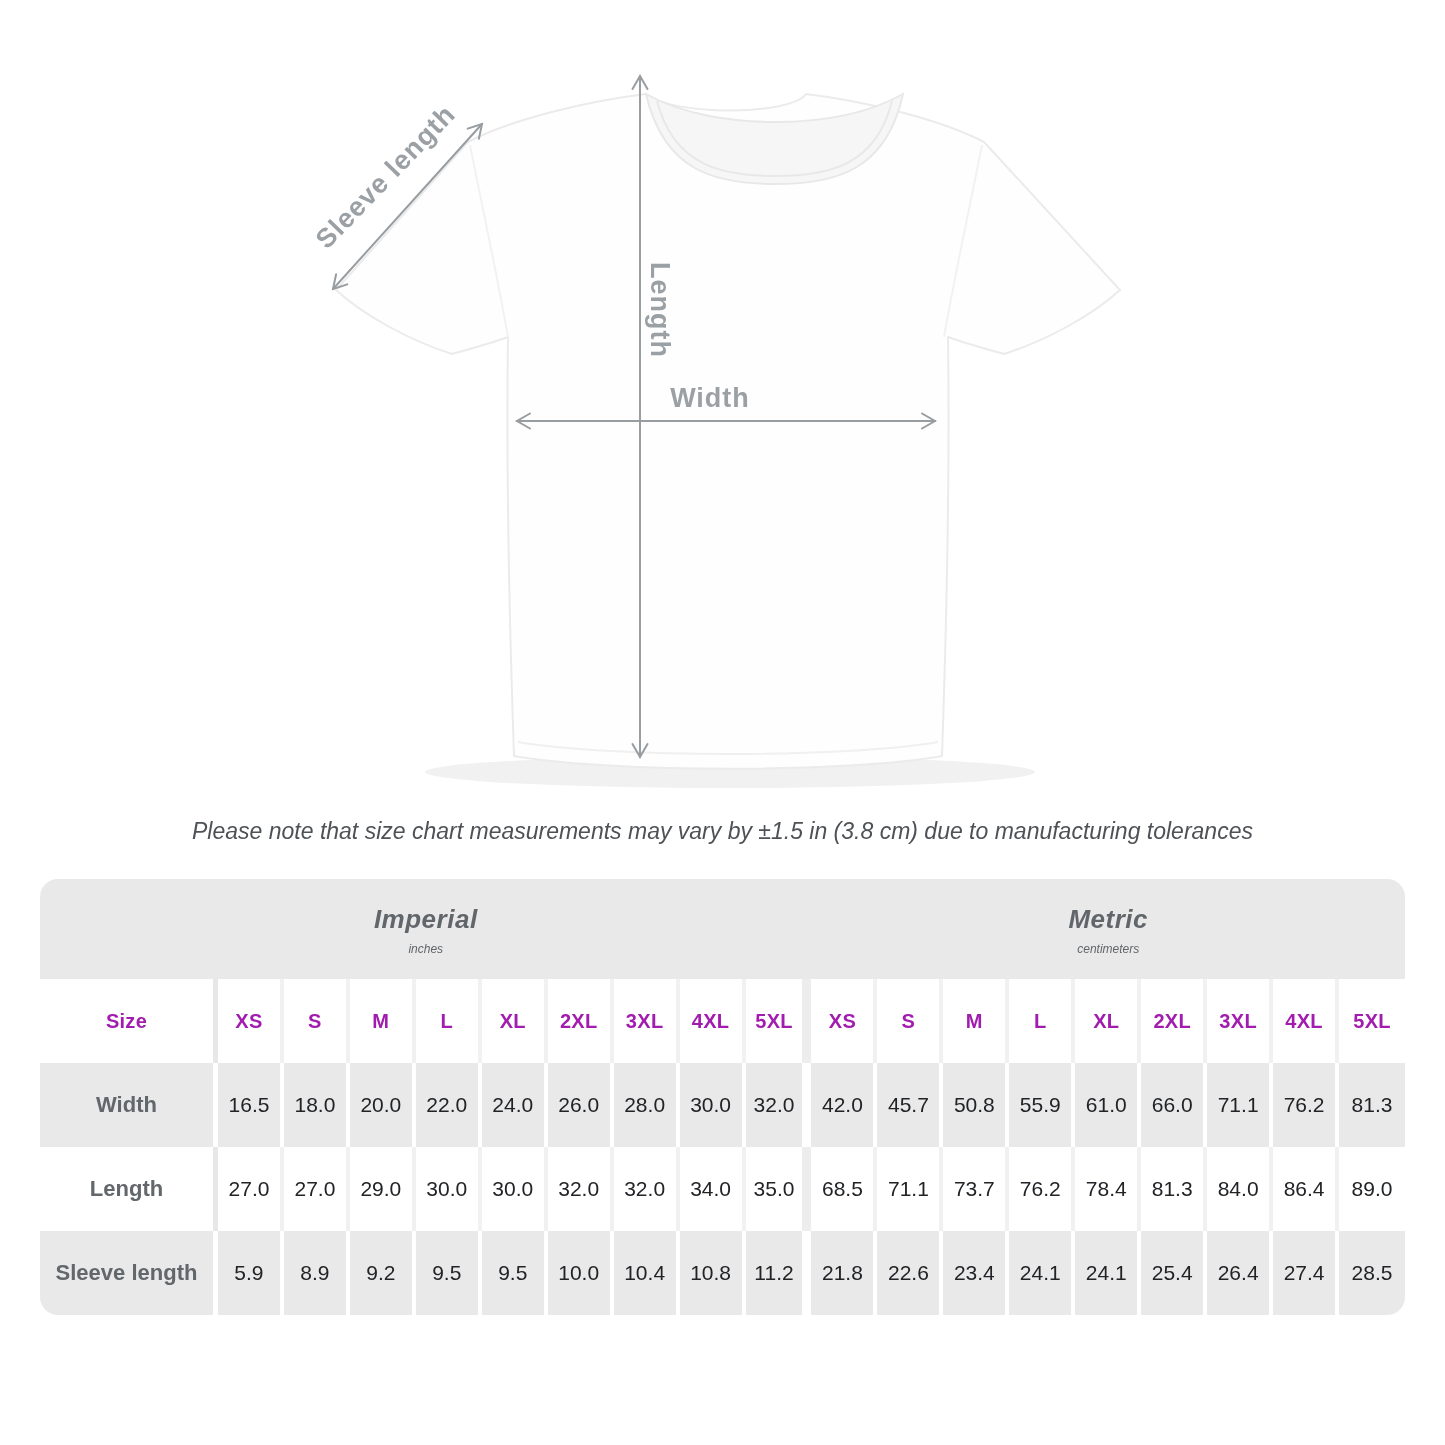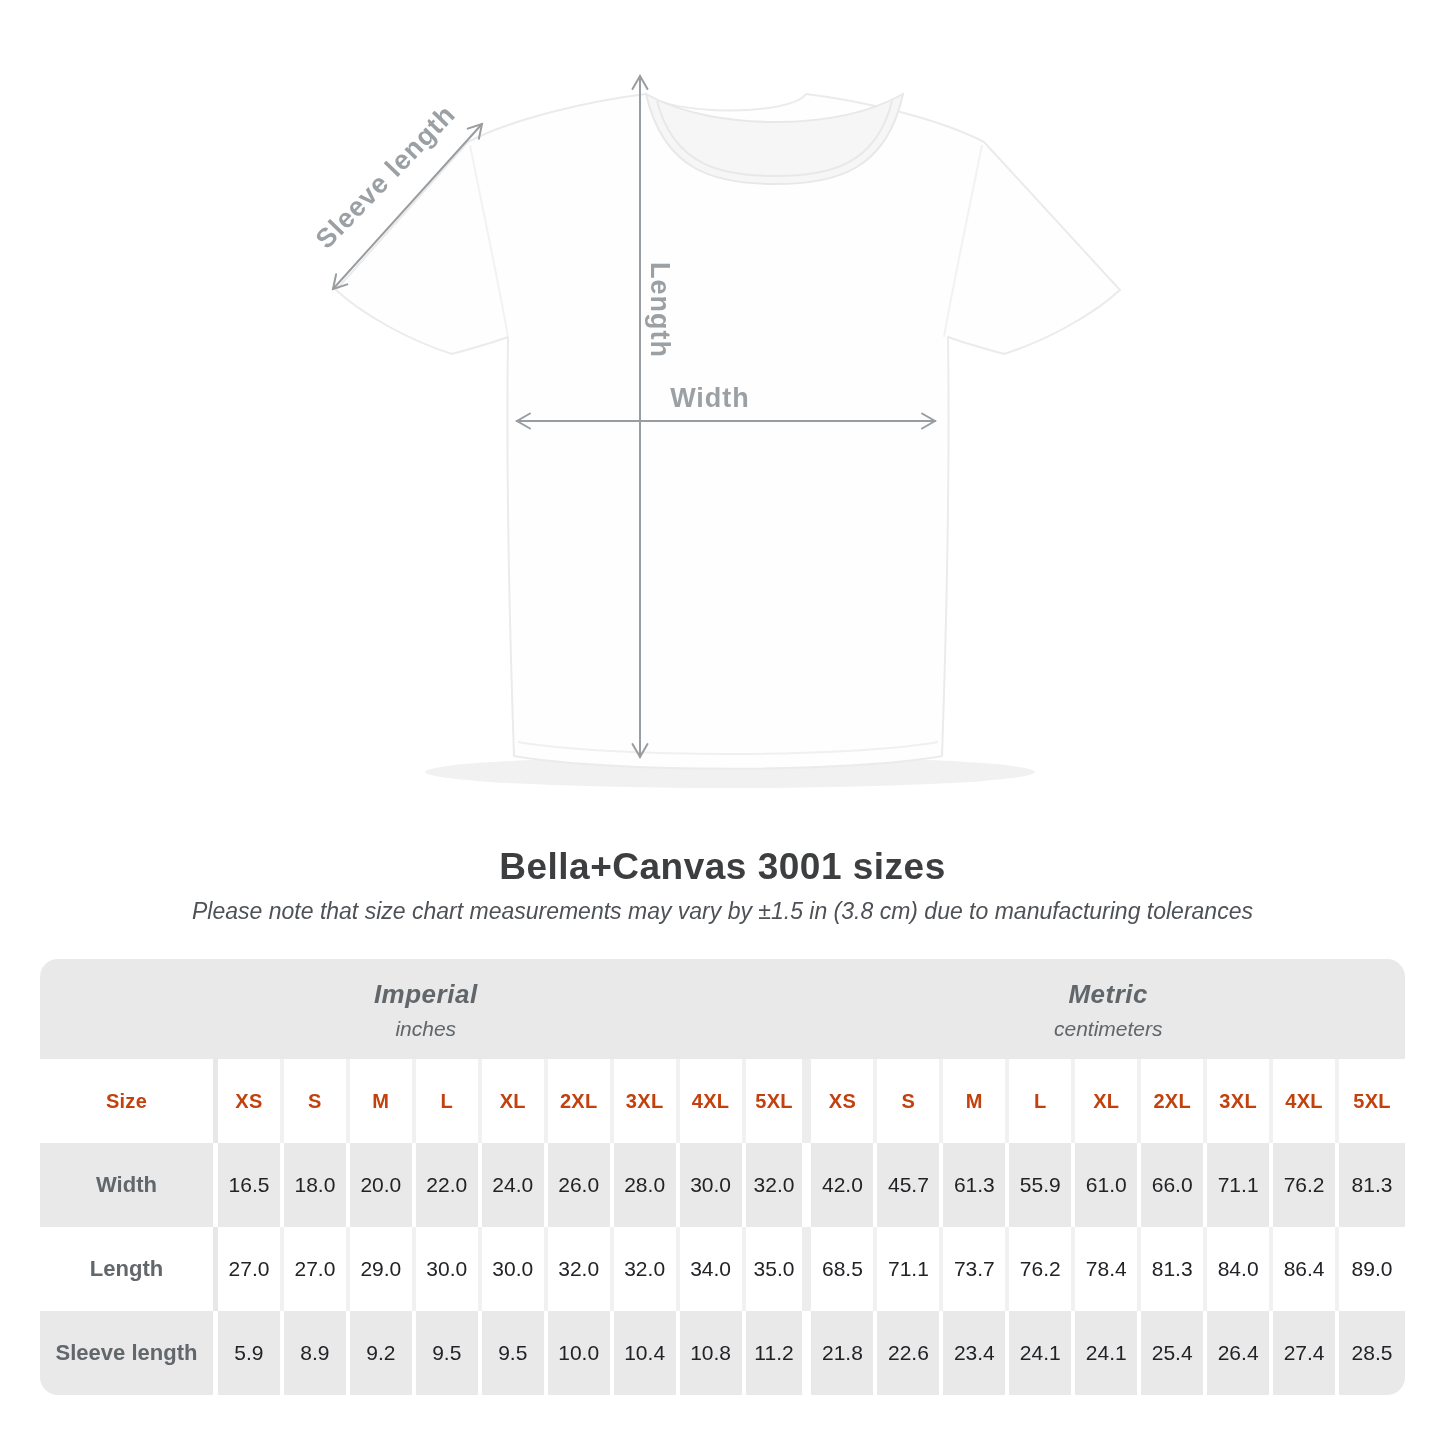--- a/index.html
+++ b/index.html
@@ -28,35 +28,35 @@
     display:grid;grid-template-columns:178px repeat(18,1fr);
     background:#e9e9e9;height:100px;
   }
   .band-group{
     display:flex;flex-direction:column;align-items:center;justify-content:center;
     gap:7px;padding-top:2px;
   }
   .band-imperial{grid-column:1/11;}
   .band-metric{grid-column:11/20;text-align:center;}
   .band-title{font-size:26px;font-weight:bold;font-style:italic;color:#61666a;letter-spacing:.5px;}
-  .band-sub{font-size:21px;font-style:italic;color:#61666a;}
+  .band-sub{font-size:12px;font-style:italic;color:#61666a;}
   .trow{display:grid;grid-template-columns:178px repeat(18,1fr);height:84px;}
   .cell{
     display:flex;align-items:center;justify-content:center;
     border-right:4px solid transparent;
     font-size:21px;color:#212326;
   }
   .row-gray .cell{background:#e9e9e9;border-right-color:#ffffff;}
   .row-white .cell{background:#ffffff;border-right-color:#f1f1f1;}
   .cell.label-cell{border-right-width:5px;font-weight:bold;color:#62676b;font-size:22px;}
   .row-white .cell.label-cell{border-right-color:#e7e7e7;}
   .cell.group-end{border-right-width:9px;}
   .row-white .cell.group-end{border-right-color:#ededed;}
   .trow .cell:last-child{border-right-width:0;}
-  .cell.th{font-weight:bold;color:#c2410c;font-size:20px;letter-spacing:.3px;}
+  .cell.th{font-weight:bold;color:#a21caf;font-size:20px;letter-spacing:.3px;}
 </style>
 </head>
 <body>
 
 <div class="page">
 
   <svg class="diagram" viewBox="0 0 1445 818">
 
     <ellipse cx="730" cy="772" rx="305" ry="16" fill="#f1f1f1"></ellipse>
 
@@ -103,21 +103,20 @@
         <path d="M 530 413.5 L 517 421 L 530 428.5"></path>
         <path d="M 922 413.5 L 935 421 L 922 428.5"></path>
       </g>
     </g>
 
     <text class="diagram-label" x="392" y="183" text-anchor="middle" transform="rotate(-46 392 183)">Sleeve length</text>
     <text class="diagram-label" x="651" y="310" text-anchor="middle" transform="rotate(90 651 310)">Length</text>
     <text class="diagram-label" x="710" y="407" text-anchor="middle">Width</text>
   </svg>
 
-  <h1 class="title">Bella+Canvas 3001 sizes</h1>
   <p class="subtitle">Please note that size chart measurements may vary by ±1.5 in (3.8 cm) due to manufacturing tolerances</p>
 
   <div class="table">
     <div class="band">
       <div class="band-group band-imperial">
         <div class="band-title">Imperial</div>
         <div class="band-sub">inches</div>
       </div>
       <div class="band-group band-metric">
         <div class="band-title">Metric</div>
@@ -152,21 +151,21 @@
           <div class="cell">18.0</div>
           <div class="cell">20.0</div>
           <div class="cell">22.0</div>
           <div class="cell">24.0</div>
           <div class="cell">26.0</div>
           <div class="cell">28.0</div>
           <div class="cell">30.0</div>
           <div class="cell group-end">32.0</div>
           <div class="cell">42.0</div>
           <div class="cell">45.7</div>
-          <div class="cell">61.3</div>
+          <div class="cell">50.8</div>
           <div class="cell">55.9</div>
           <div class="cell">61.0</div>
           <div class="cell">66.0</div>
           <div class="cell">71.1</div>
           <div class="cell">76.2</div>
           <div class="cell">81.3</div>
         </div>
         <div class="trow row-white">
           <div class="cell label-cell">Length</div>
           <div class="cell">27.0</div>

